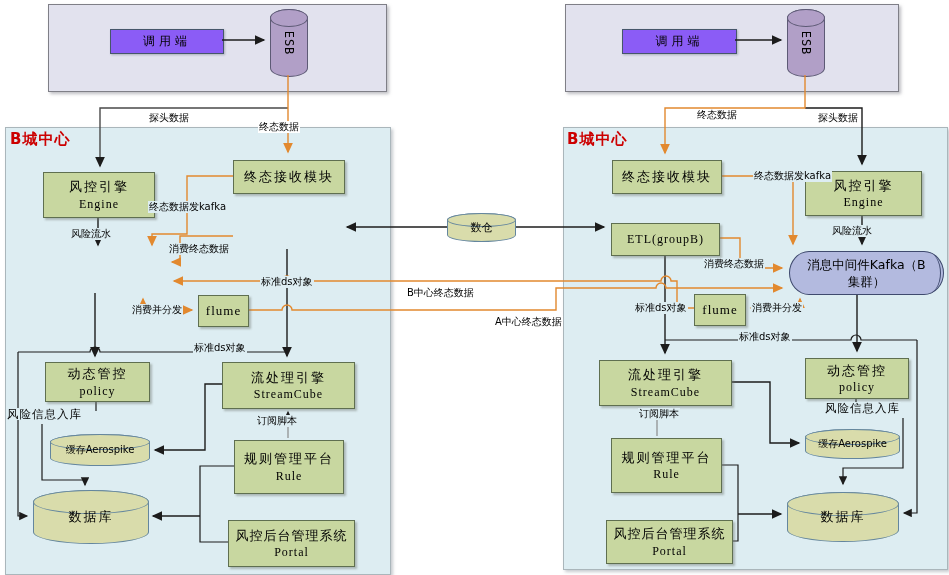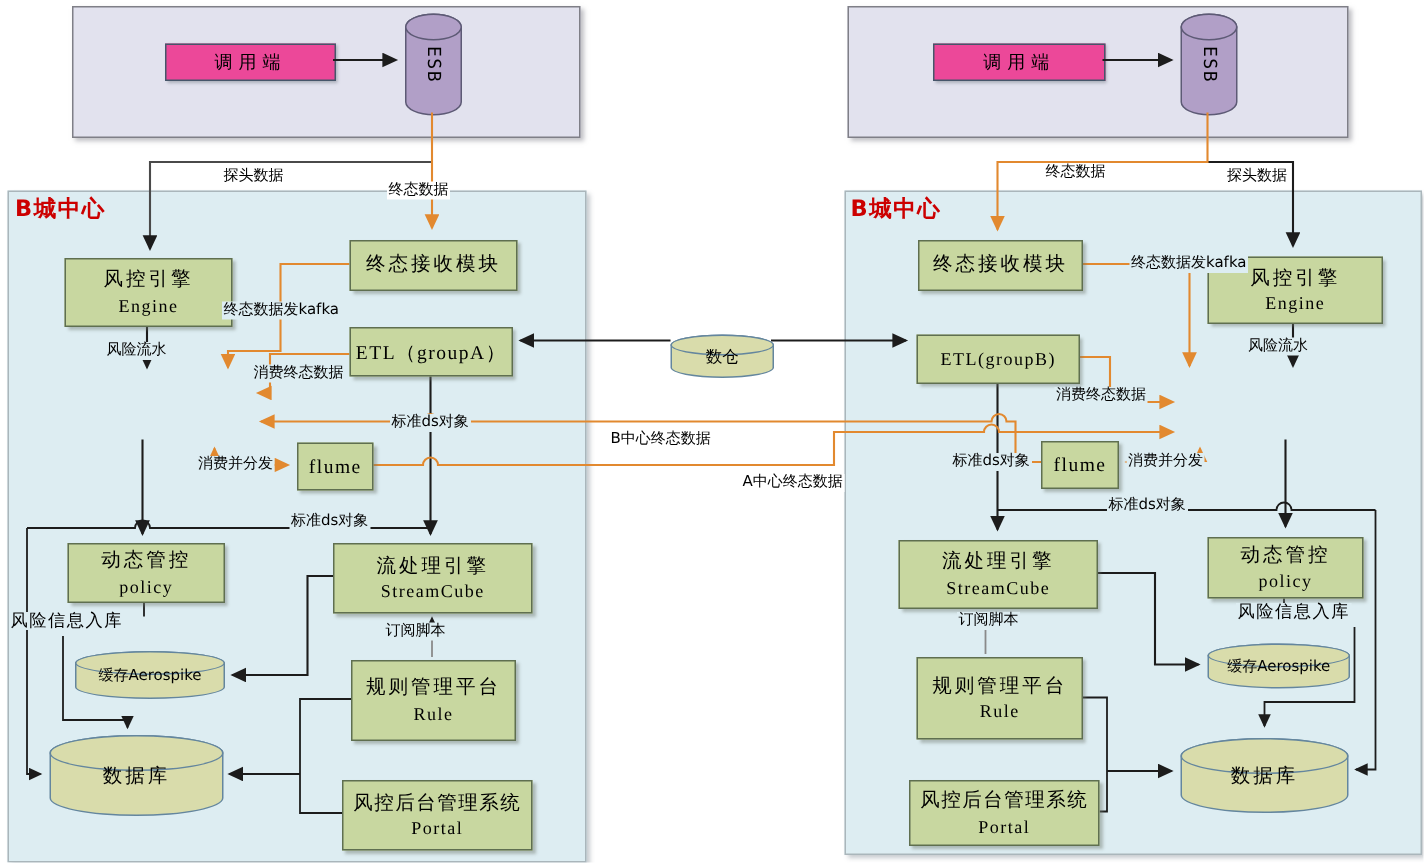--- a/index.html
+++ b/index.html
@@ -7,21 +7,21 @@
     position:relative;width:949px;height:575px;overflow:hidden;
     font-family:"DejaVu Sans","Liberation Sans",sans-serif;
     font-size:12px;color:#000;
   }
   svg.wires{position:absolute;left:0;top:0;width:949px;height:575px;pointer-events:none;}
 
   .zone{position:absolute;background:#ddedf2;border:1px solid #aab6bb;box-shadow:2px 2px 3px rgba(130,140,148,.45);}
   .zone-title{position:absolute;color:#cc0000;font-weight:bold;font-size:15px;letter-spacing:1px;}
 
   .topgroup{position:absolute;background:#e2e2ee;border:1px solid #7f7f87;box-shadow:2px 2px 3px rgba(130,130,140,.5);}
-  .caller{position:absolute;background:#ec4899;border:1px solid #46566a;display:flex;align-items:center;justify-content:center;letter-spacing:4px;box-shadow:1px 1px 2px rgba(90,100,110,.4);}
+  .caller{position:absolute;background:#8b5cf6;border:1px solid #46566a;display:flex;align-items:center;justify-content:center;letter-spacing:4px;box-shadow:1px 1px 2px rgba(90,100,110,.4);}
 
   .gbox{position:absolute;background:#c8d7a0;border:1px solid #5f6f50;box-shadow:2px 2px 2px rgba(110,120,110,.45);
         display:flex;flex-direction:column;align-items:center;justify-content:center;line-height:1.35;text-align:center;}
   .gbox .cn{font-size:13px;letter-spacing:2px;}
   .gbox .en{font-family:Liberation Serif, serif;font-size:12px;letter-spacing:1px;}
 
   
   .cylv{position:absolute;--cf:#d9dcab;--cb:#64869e;background:var(--cf);border:1px solid var(--cb);
         border-radius:50%/var(--cap);display:flex;align-items:center;justify-content:center;}
   .cylv::before{content:"";position:absolute;left:-1px;right:-1px;top:-1px;height:var(--caph);
@@ -29,21 +29,21 @@
   .cylv span{position:relative;z-index:1;}
 
   
   .cylh{position:absolute;background:#b3badf;border:1px solid #3f4a6e;border-radius:20px/50%;
         display:flex;flex-direction:column;align-items:center;justify-content:center;line-height:1.4;text-align:center;font-size:12.5px;}
   .cylh::before{content:"";position:absolute;right:2px;top:0;bottom:0;width:26px;
         border-right:1.5px solid #3f4a6e;border-radius:50%;}
 
   .lbl{position:absolute;background:#ddedf2;font-size:10px;line-height:12px;white-space:nowrap;padding:0 1px;}
   .lbl.w{background:#ffffff;margin-top:12px;}
-  .lbl.big{font-size:11.5px;letter-spacing:1px;font-family:Liberation Serif, serif;}
+  .lbl.big{font-size:11.5px;letter-spacing:1px;}
   .esb-text{transform:rotate(90deg);font-family:"DejaVu Sans Mono","Liberation Mono",monospace;font-size:12px;letter-spacing:1px;}
 </style>
 </head>
 <body>
 
 <div id="stage">
 
   <div class="zone" style="left:5px;top:127px;width:384px;height:446px;"></div>
   <div class="zone" style="left:563px;top:127px;width:383px;height:441px;"></div>
   <div class="zone-title" style="left:10px;top:130px;">B城中心</div>
@@ -124,23 +124,20 @@
     </g>
   </svg>
 
   <div class="gbox" style="left:43px;top:172px;width:110px;height:44px;">
     <span class="cn">风控引擎</span>
     <span class="en">Engine</span>
   </div>
   <div class="gbox" style="left:233px;top:160px;width:110px;height:32px;">
     <span class="cn">终态接收模块</span>
   </div>
-  <div class="gbox" style="left:233px;top:218px;width:107px;height:31px;">
-    <span class="en" style="font-size:13px;">ETL（groupA）</span>
-  </div>
   <div class="gbox" style="left:198px;top:295px;width:49px;height:30px;">
     <span class="en" style="font-size:13px;">flume</span>
   </div>
   <div class="gbox" style="left:45px;top:362px;width:103px;height:38px;">
     <span class="cn">动态管控</span>
     <span class="en">policy</span>
   </div>
   <div class="gbox" style="left:222px;top:362px;width:131px;height:45px;">
     <span class="cn">流处理引擎</span>
     <span class="en">StreamCube</span>
@@ -163,20 +160,24 @@
   <div class="gbox" style="left:612px;top:160px;width:108px;height:32px;">
     <span class="cn">终态接收模块</span>
   </div>
   <div class="gbox" style="left:805px;top:171px;width:115px;height:43px;">
     <span class="cn">风控引擎</span>
     <span class="en">Engine</span>
   </div>
   <div class="gbox" style="left:611px;top:223px;width:107px;height:31px;">
     <span class="en" style="font-size:12px;">ETL(groupB)</span>
   </div>
+  <div class="cylh" style="left:789px;top:251px;width:153px;height:42px;">
+    <span>消息中间件Kafka（B</span>
+    <span>集群）</span>
+  </div>
   <div class="gbox" style="left:694px;top:294px;width:50px;height:30px;">
     <span class="en" style="font-size:13px;">flume</span>
   </div>
   <div class="gbox" style="left:599px;top:360px;width:131px;height:44px;">
     <span class="cn">流处理引擎</span>
     <span class="en">StreamCube</span>
   </div>
   <div class="gbox" style="left:805px;top:358px;width:102px;height:39px;">
     <span class="cn">动态管控</span>
     <span class="en">policy</span>
@@ -189,21 +190,21 @@
     <span class="cn" style="letter-spacing:1px;">风控后台管理系统</span>
     <span class="en">Portal</span>
   </div>
   <div class="cylv" style="left:805px;top:429px;width:93px;height:28px;--cap:8px;--caph:14px;">
     <span style="font-size:10px;">缓存Aerospike</span>
   </div>
   <div class="cylv" style="left:787px;top:492px;width:110px;height:48px;--cap:12px;--caph:22px;">
     <span style="font-size:13px;letter-spacing:2px;">数据库</span>
   </div>
 
-  <div class="cylv" style="left:447px;top:223px;width:67px;height:27px;text-align:center;--cap:7px;--caph:12px;">
+  <div class="cylv" style="left:447px;top:213px;width:67px;height:27px;text-align:center;--cap:7px;--caph:12px;">
     <span style="font-size:11px;">数仓</span>
   </div>
 
   <div class="lbl w" style="left:148px;top:100px;">探头数据</div>
   <div class="lbl w" style="left:258px;top:109px;">终态数据</div>
   <div class="lbl" style="left:70px;top:228px;">风险流水</div>
   <div class="lbl" style="left:148px;top:201px;">终态数据发kafka</div>
   <div class="lbl" style="left:168px;top:243px;">消费终态数据</div>
   <div class="lbl" style="left:260px;top:276px;">标准ds对象</div>
   <div class="lbl" style="left:131px;top:304px;">消费并分发</div>

